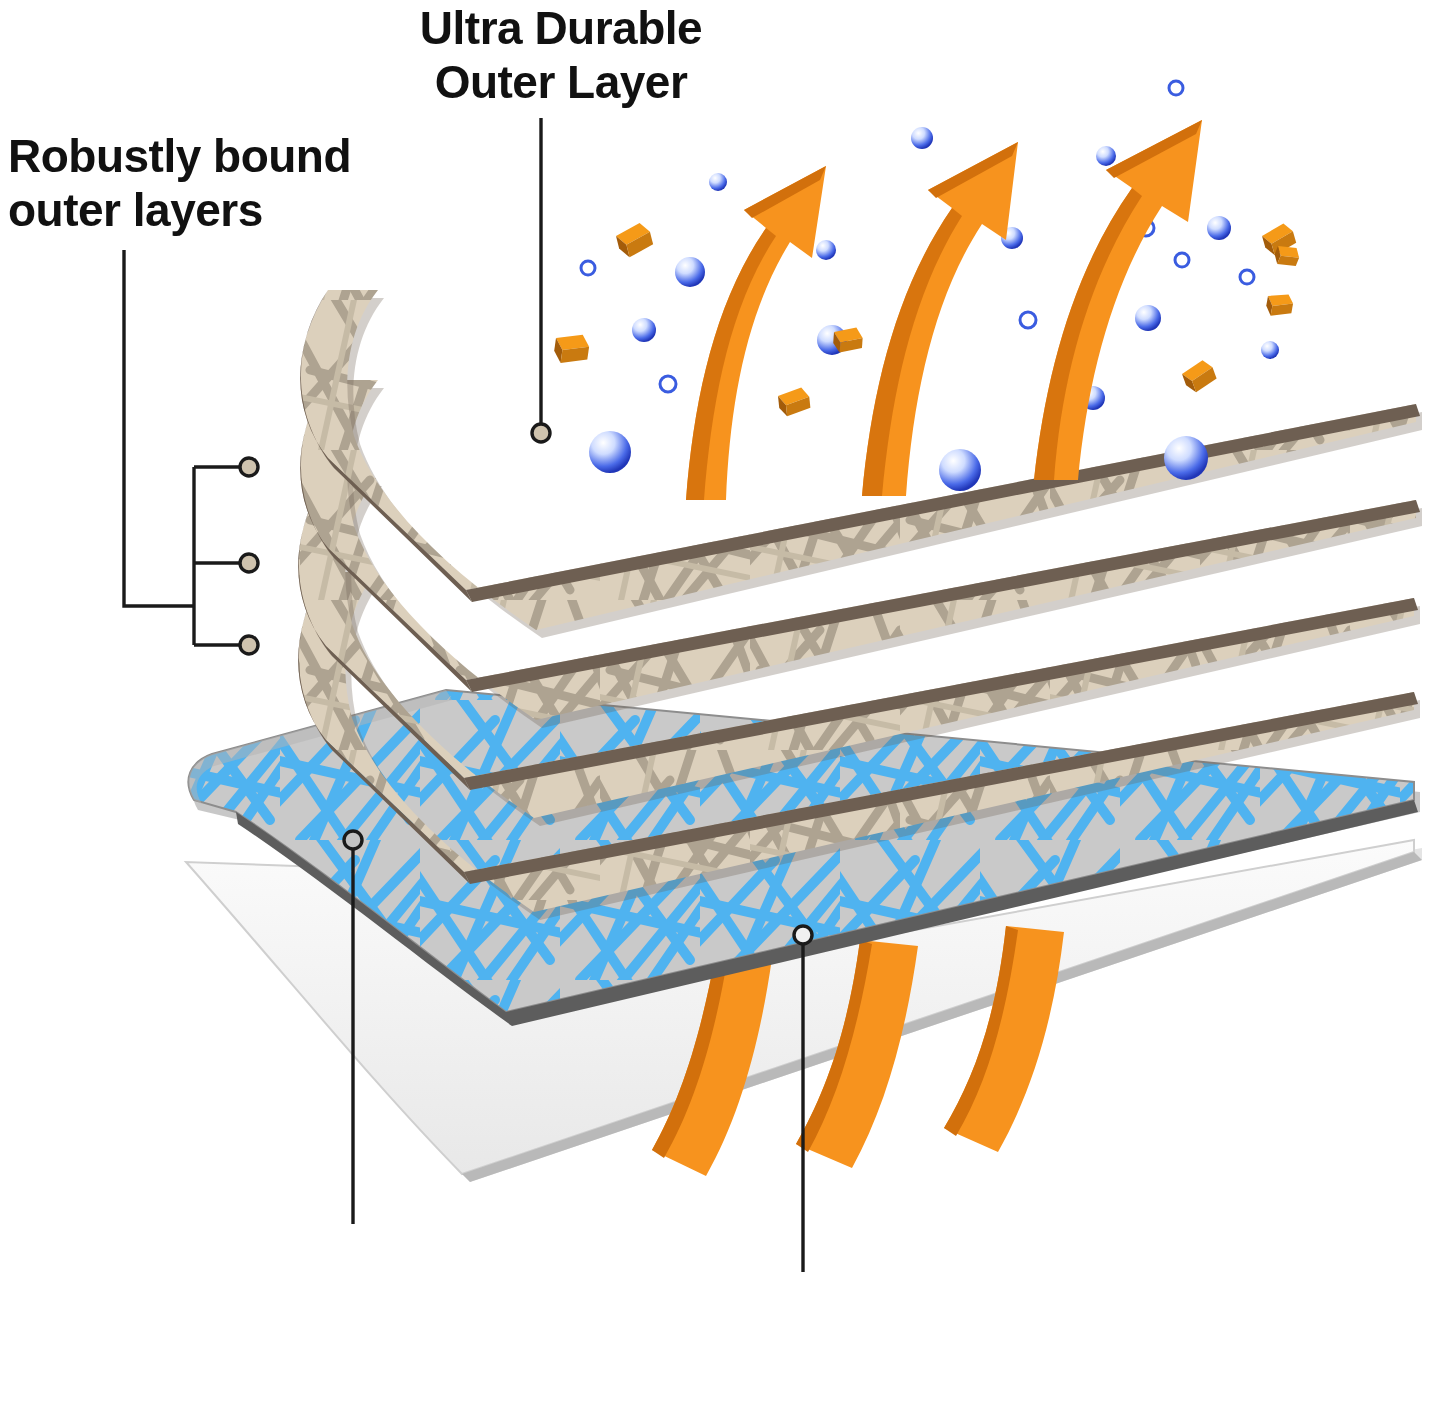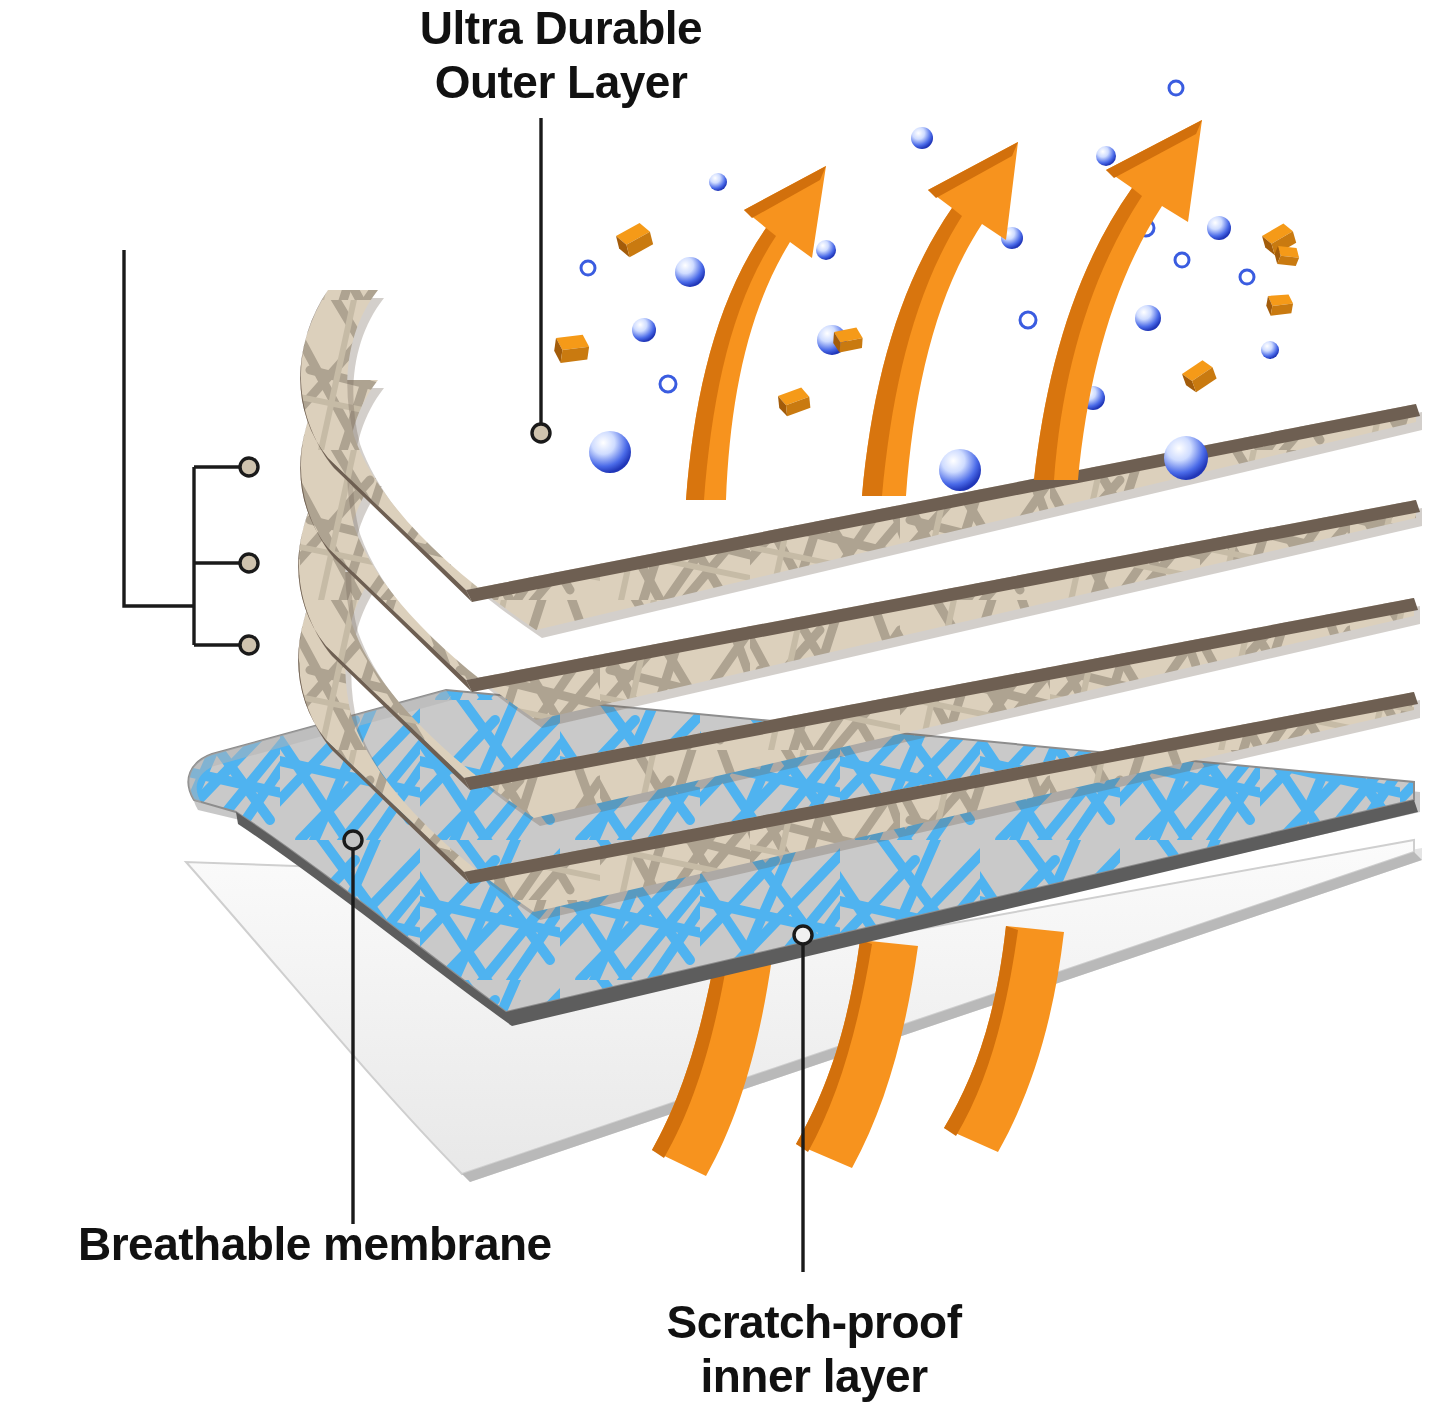--- a/index.html
+++ b/index.html
@@ -247,19 +247,18 @@
     <g>
       <path d="M803,944 L803,1272"></path>
       <circle cx="803" cy="935" r="9" fill="#f1f1f1"></circle>
     </g>
   </g>
 </svg>
 
 <div class="lbl" id="lbl-outer">Ultra Durable
 Outer Layer</div>
 
-
-<div class="lbl" id="lbl-membrane">Breathable membrane</div>
-
-<div class="lbl" id="lbl-scratch">Scratch-proof
-inner layer</div>
+<div class="lbl" id="lbl-robust">Robustly bound
+outer layers</div>
+
+
 
 </div>
 
 </body></html>

